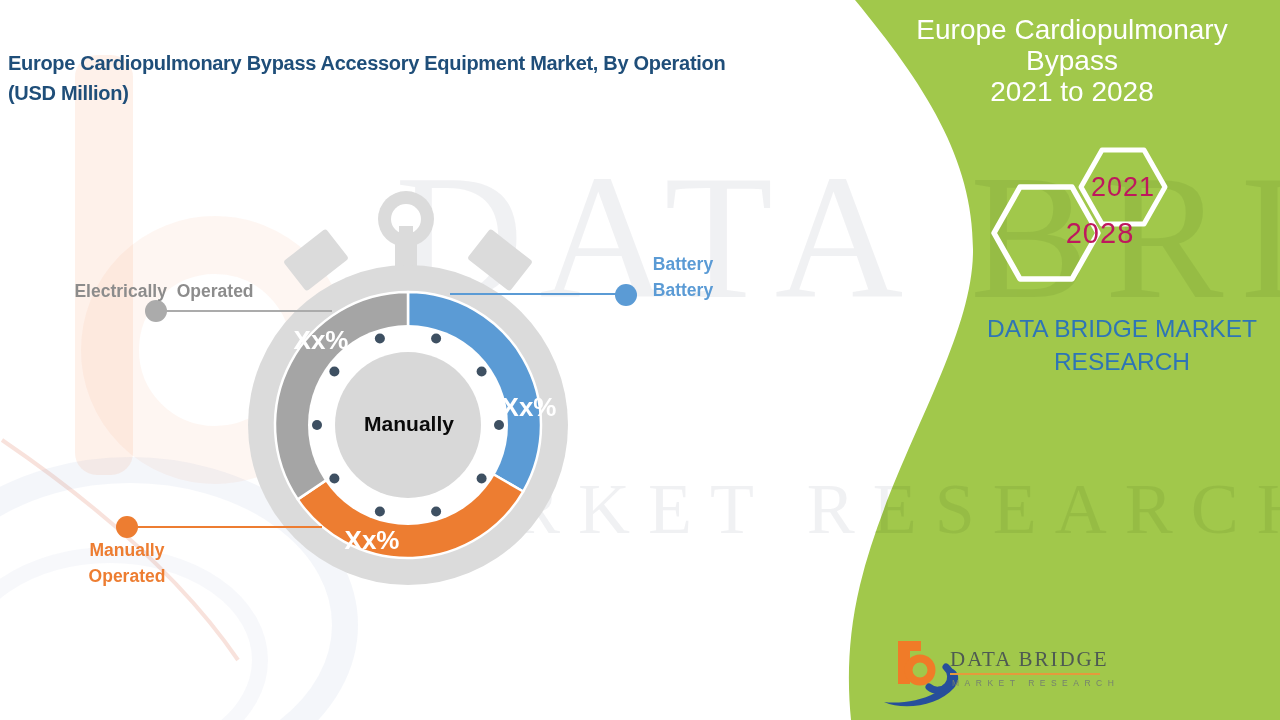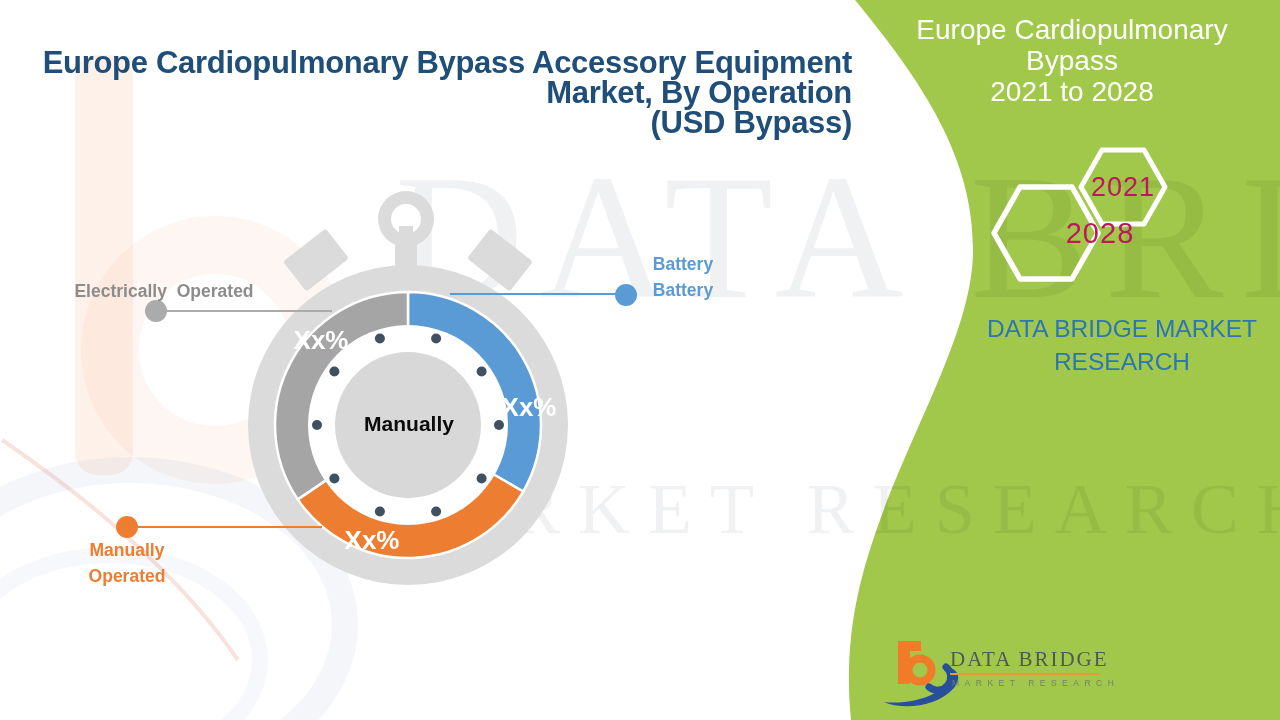--- a/index.html
+++ b/index.html
@@ -4,22 +4,22 @@
 <style>
   html,body{margin:0;padding:0;}
   #canvas{
     position:relative;width:1280px;height:720px;overflow:hidden;
     background:#ffffff;font-family:"Liberation Sans",sans-serif;
   }
   svg{display:block;}
   .abs{position:absolute;}
   
   #main-title{
-    left:8px;top:48px;width:844px;text-align:right;
-    color:#1F4E79;font-size:31px;line-height:30px;font-weight:600;letter-spacing:-0.3px;
+    left:8px;top:48px;width:844px;text-align:left;
+    color:#1F4E79;font-size:20px;line-height:30px;font-weight:600;letter-spacing:-0.3px;
   }
   #main-title span{display:block;}
   
   .callout-label{
     position:absolute;transform:translate(-50%,-50%);
     font-weight:bold;font-size:17.5px;text-align:center;line-height:26px;white-space:pre-line;
   }
   #label-electrically{left:164px;top:291px;color:#8C8C8C;white-space:nowrap;word-spacing:5px;}
   #label-battery{left:683px;top:277px;color:#5B9BD5;width:110px;}
   #label-manually{left:127px;top:563px;color:#ED7D31;width:100px;}
@@ -158,21 +158,21 @@
       <path d="M898,641 L921,641 L921,651 L910,651 L910,684 L898,684 Z" fill="#F07B28"></path>
       <circle cx="920" cy="670" r="11.5" fill="none" stroke="#F07B28" stroke-width="8"></circle>
       <path d="M884,702 C904,711 938,706 954,688 C961,680 959,671 951,668
                C954,676 948,685 935,693 C921,701 899,704 884,702 Z" fill="#274F9B"></path>
       <path d="M946,667 A13,13 0 0 1 929,687" fill="none" stroke="#274F9B" stroke-width="7" stroke-linecap="round"></path>
     </g>
   </svg>
 
   <div id="main-title" class="abs">
     <span>Europe Cardiopulmonary Bypass Accessory Equipment Market, By Operation</span>
-    <span>(USD Bypass)</span>
+    <span>(USD Million)</span>
   </div>
 
   <div id="label-electrically" class="callout-label">Electrically Operated</div>
   <div id="label-battery" class="callout-label">Battery Battery</div>
   <div id="label-manually" class="callout-label">Manually Operated</div>
 
   <div id="pct-battery" class="pct">Xx%</div>
   <div id="pct-manually" class="pct">Xx%</div>
   <div id="pct-electrically" class="pct">Xx%</div>
 

